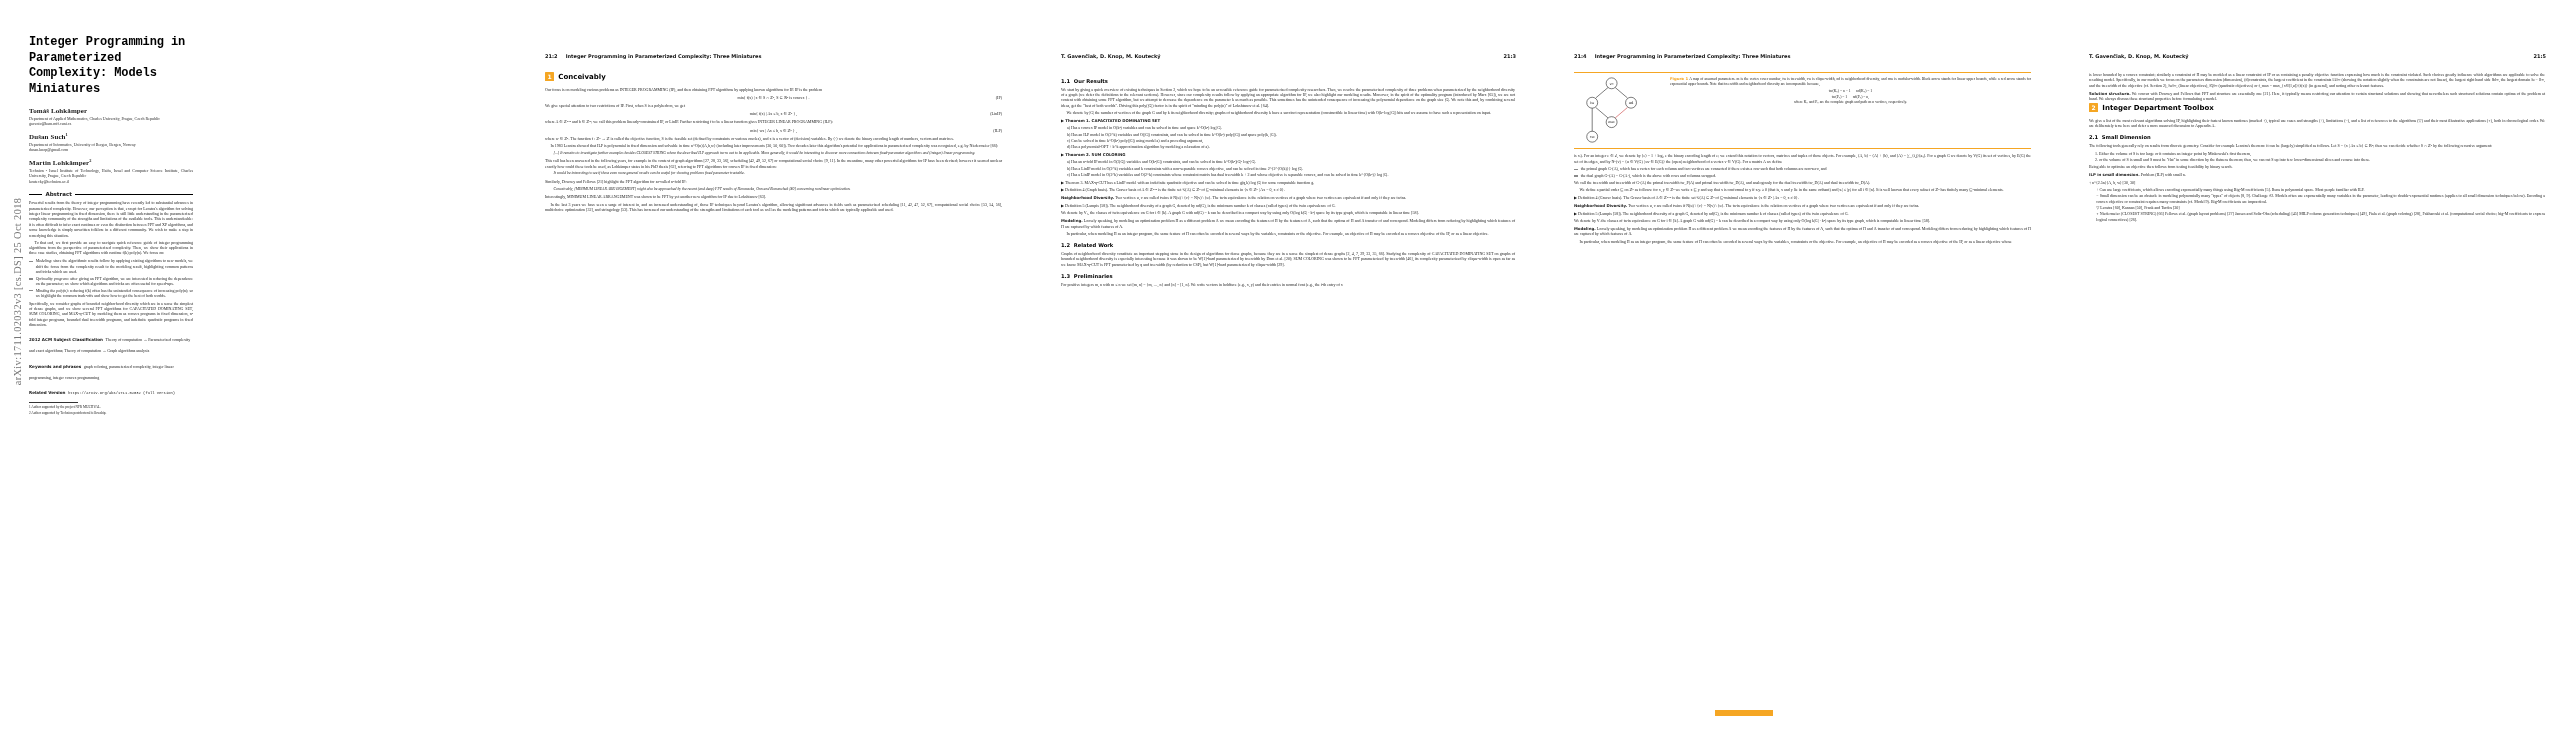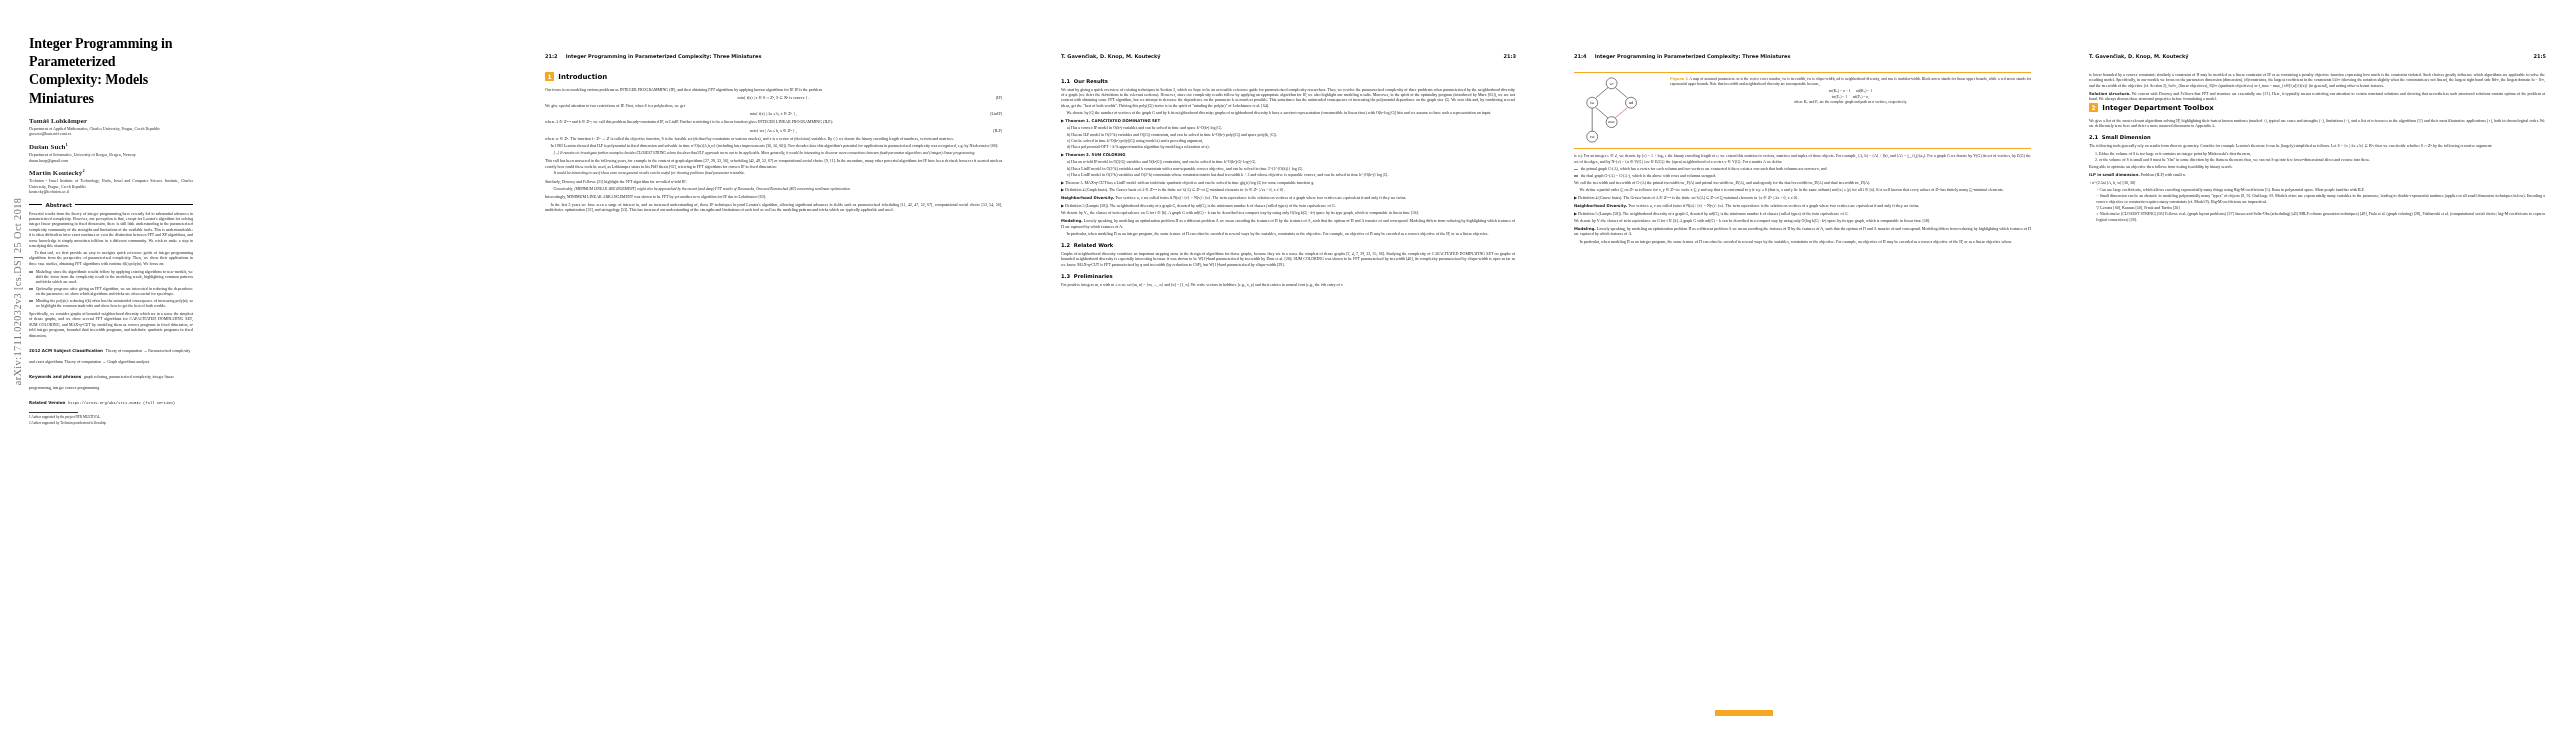--- a/index.html
+++ b/index.html
@@ -15,21 +15,21 @@
   
   .arxiv-stamp{
     position:absolute;left:-113px;top:286px;width:261px;
     transform:rotate(-90deg);transform-origin:center center;
     font-family:"Liberation Serif",serif;font-size:10.3px;color:#767676;
     letter-spacing:0.4px;white-space:nowrap;text-align:center;
   }
 
   
   .p1-body{position:absolute;left:29px;top:35px;width:164px;}
-  .title{font-family:Liberation Serif, serif;font-weight:bold;font-size:14px;line-height:1.30;
+  .title{font-family:Liberation Mono, monospace;font-weight:bold;font-size:12px;line-height:1.30;
          letter-spacing:-0.1px;color:#000;margin:0 0 9.7px 0;}
   .auth{margin-bottom:5.5px;}
   .auth .nm{font-family:"Liberation Serif",serif;font-weight:bold;font-size:7px;letter-spacing:0.1px;margin-bottom:0.6px;}
   .auth .nm sup{font-size:4.3px;font-weight:bold;vertical-align:super;}
   .auth .af{font-size:4px;line-height:1.34;text-align:justify;color:#2b2b2b;}
   .auth .em{font-size:4px;line-height:1.34;color:#2b2b2b;}
 
   .abs-head{display:flex;align-items:center;gap:3px;margin:7.3px 0 3px 0;}
   .abs-head .rule{height:1px;background:#000;flex:0 0 13.4px;}
   .abs-head .rule.long{flex:1 1 auto;}
@@ -105,21 +105,21 @@
         <div class="em">gavento@kam.mff.cuni.cz</div>
       </div>
 
       <div class="auth">
         <div class="nm"><span>Dušan Such</span><sup>1</sup></div>
         <div class="af">Department of Informatics, University of Bergen, Bergen, Norway</div>
         <div class="em">dusan.knop@gmail.com</div>
       </div>
 
       <div class="auth">
-        <div class="nm"><span>Martin Koutecký</span><sup>2</sup></div>
+        <div class="nm"><span>Martin Lohkämper</span><sup>2</sup></div>
         <div class="af">Technion - Israel Institute of Technology, Haifa, Israel and Computer Science Institute, Charles University, Prague, Czech Republic</div>
         <div class="em">koutecky@technion.ac.il</div>
       </div>
 
       <div class="abs-head">
         <span class="rule"></span>
         <span class="lbl">Abstract</span>
         <span class="rule long"></span>
       </div>
 
@@ -156,21 +156,21 @@
   </div>
 
   <div class="page p2">
     <div class="hdr left">
       <span class="num">21:2</span><span>Integer Programming in Parameterized Complexity: Three Miniatures</span>
     </div>
 
     <div class="col" style="left:29px;width:457px;">
       <div class="sec">
         <span class="sq">1</span>
-        <span>Introduction</span>
+        <span>Conceivably</span>
       </div>
 
       <p class="b">Our focus is on modeling various problems as INTEGER PROGRAMMING (IP), and then obtaining FPT algorithms by applying known algorithms for IP. IP is the problem</p>
       <div class="eq">
         <span>min{ f(x) | x ∈ S ∩ ℤⁿ, S ⊆ ℝⁿ is convex } .</span>
         <span class="tag">(IP)</span>
       </div>
 
       <p class="b">We give special attention to two restrictions of IP. First, when S is a polyhedron, we get</p>
       <div class="eq">

